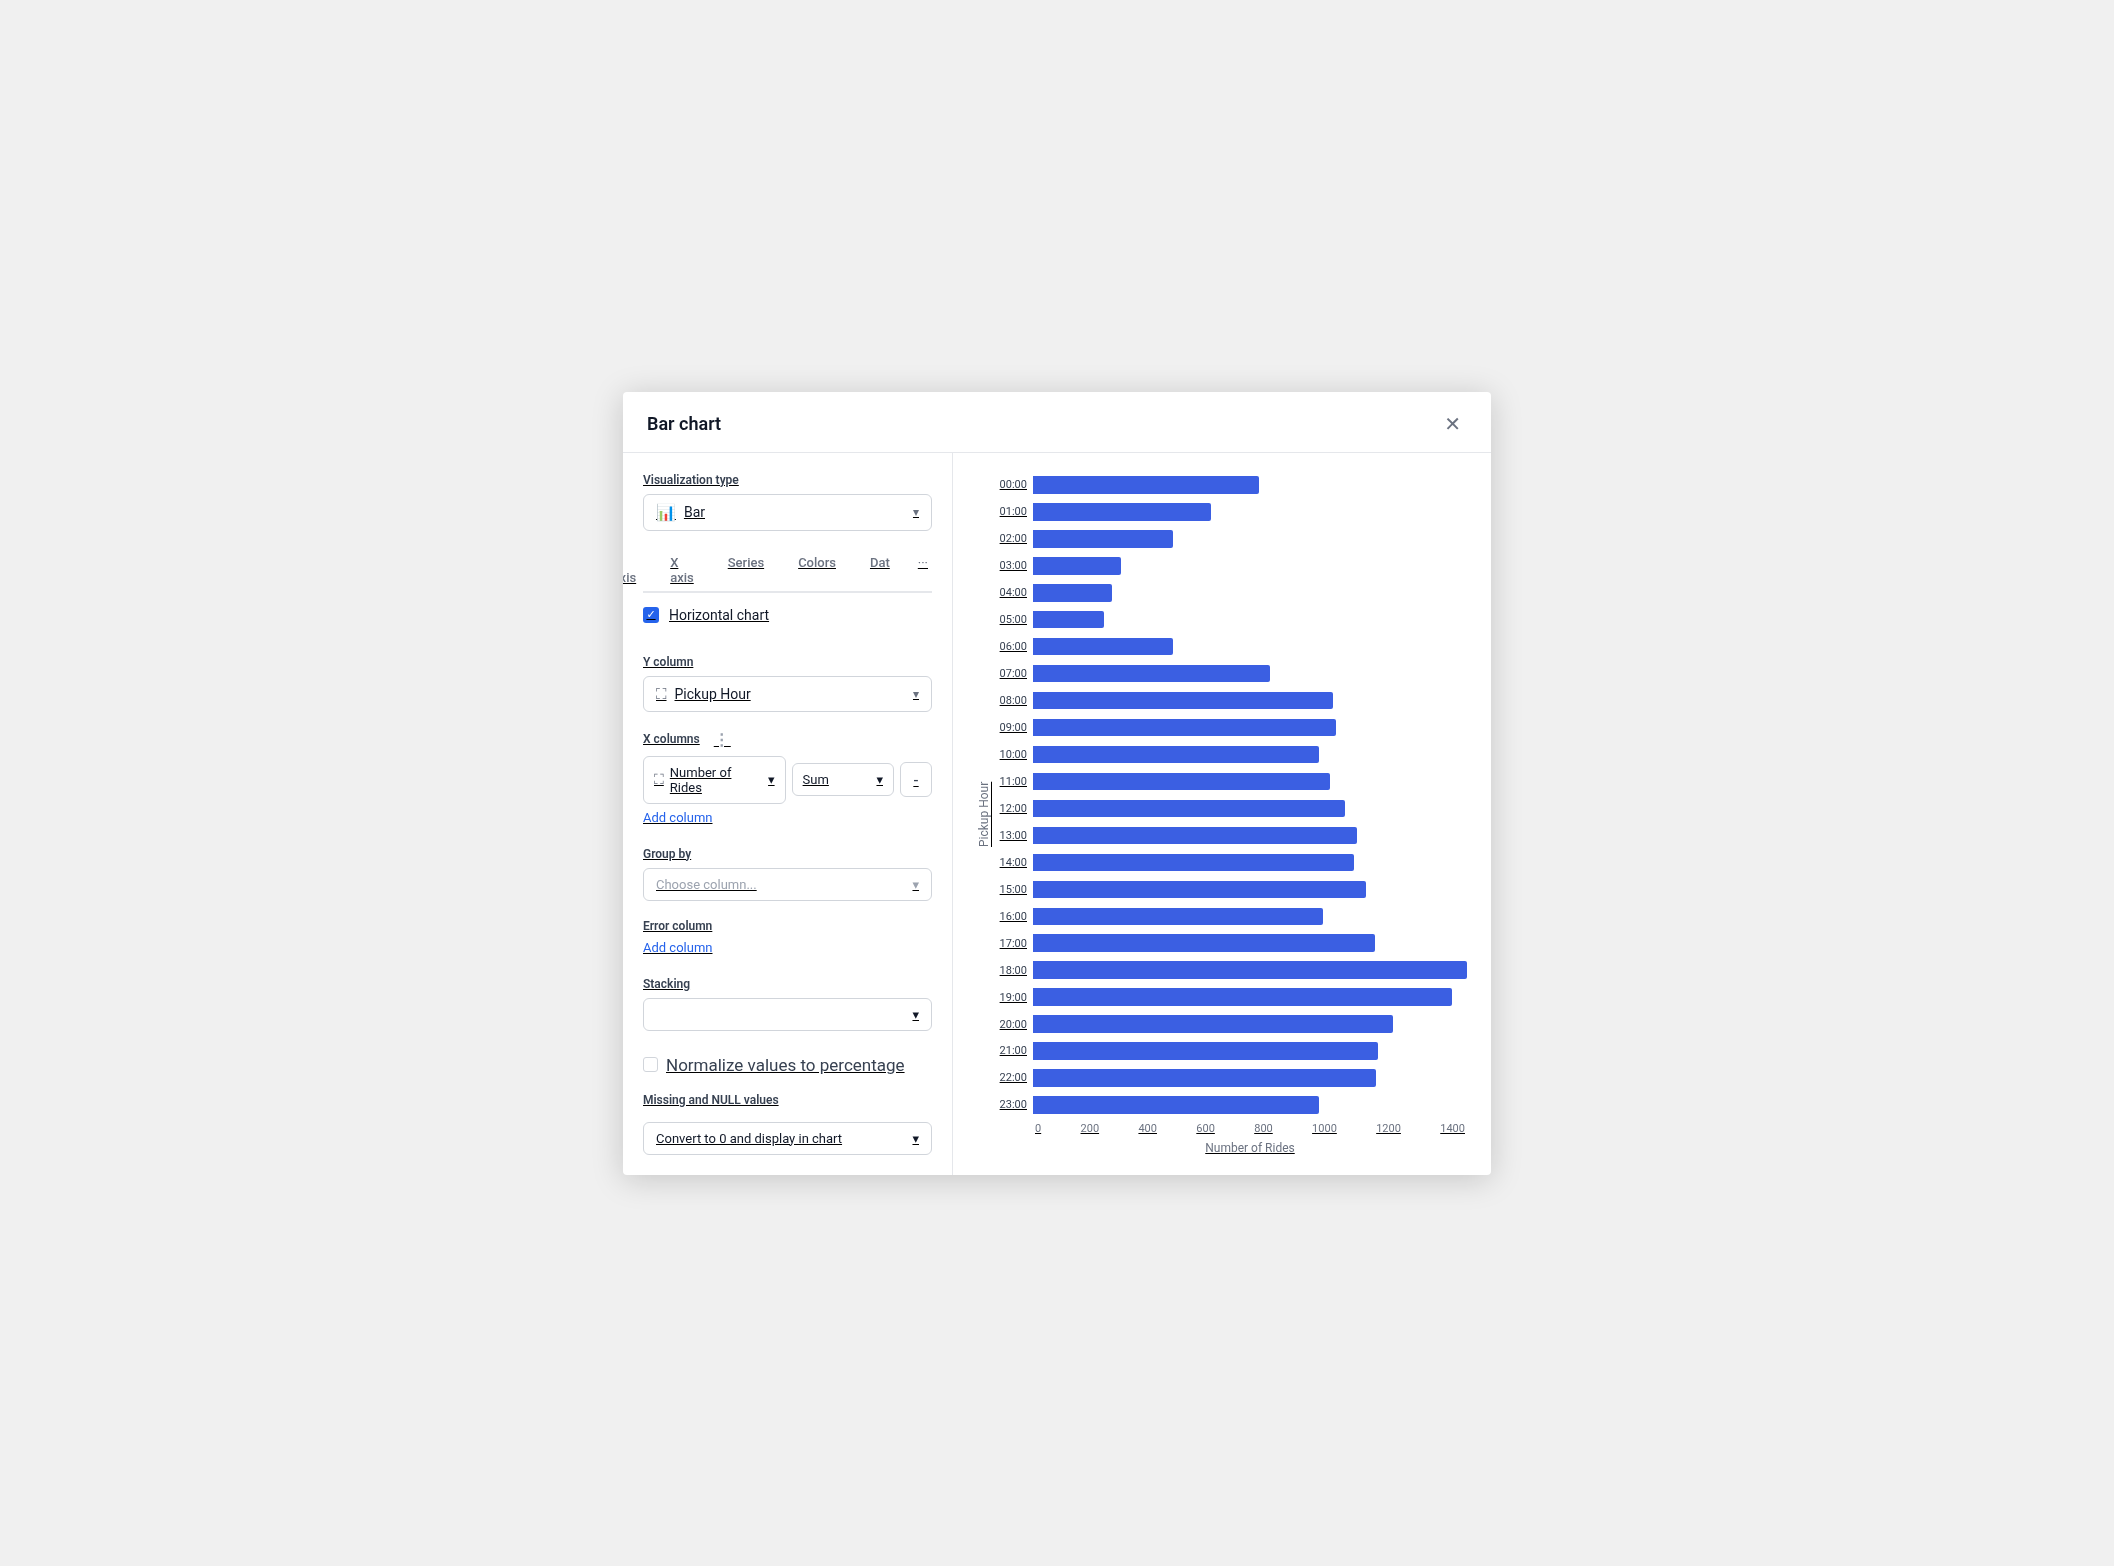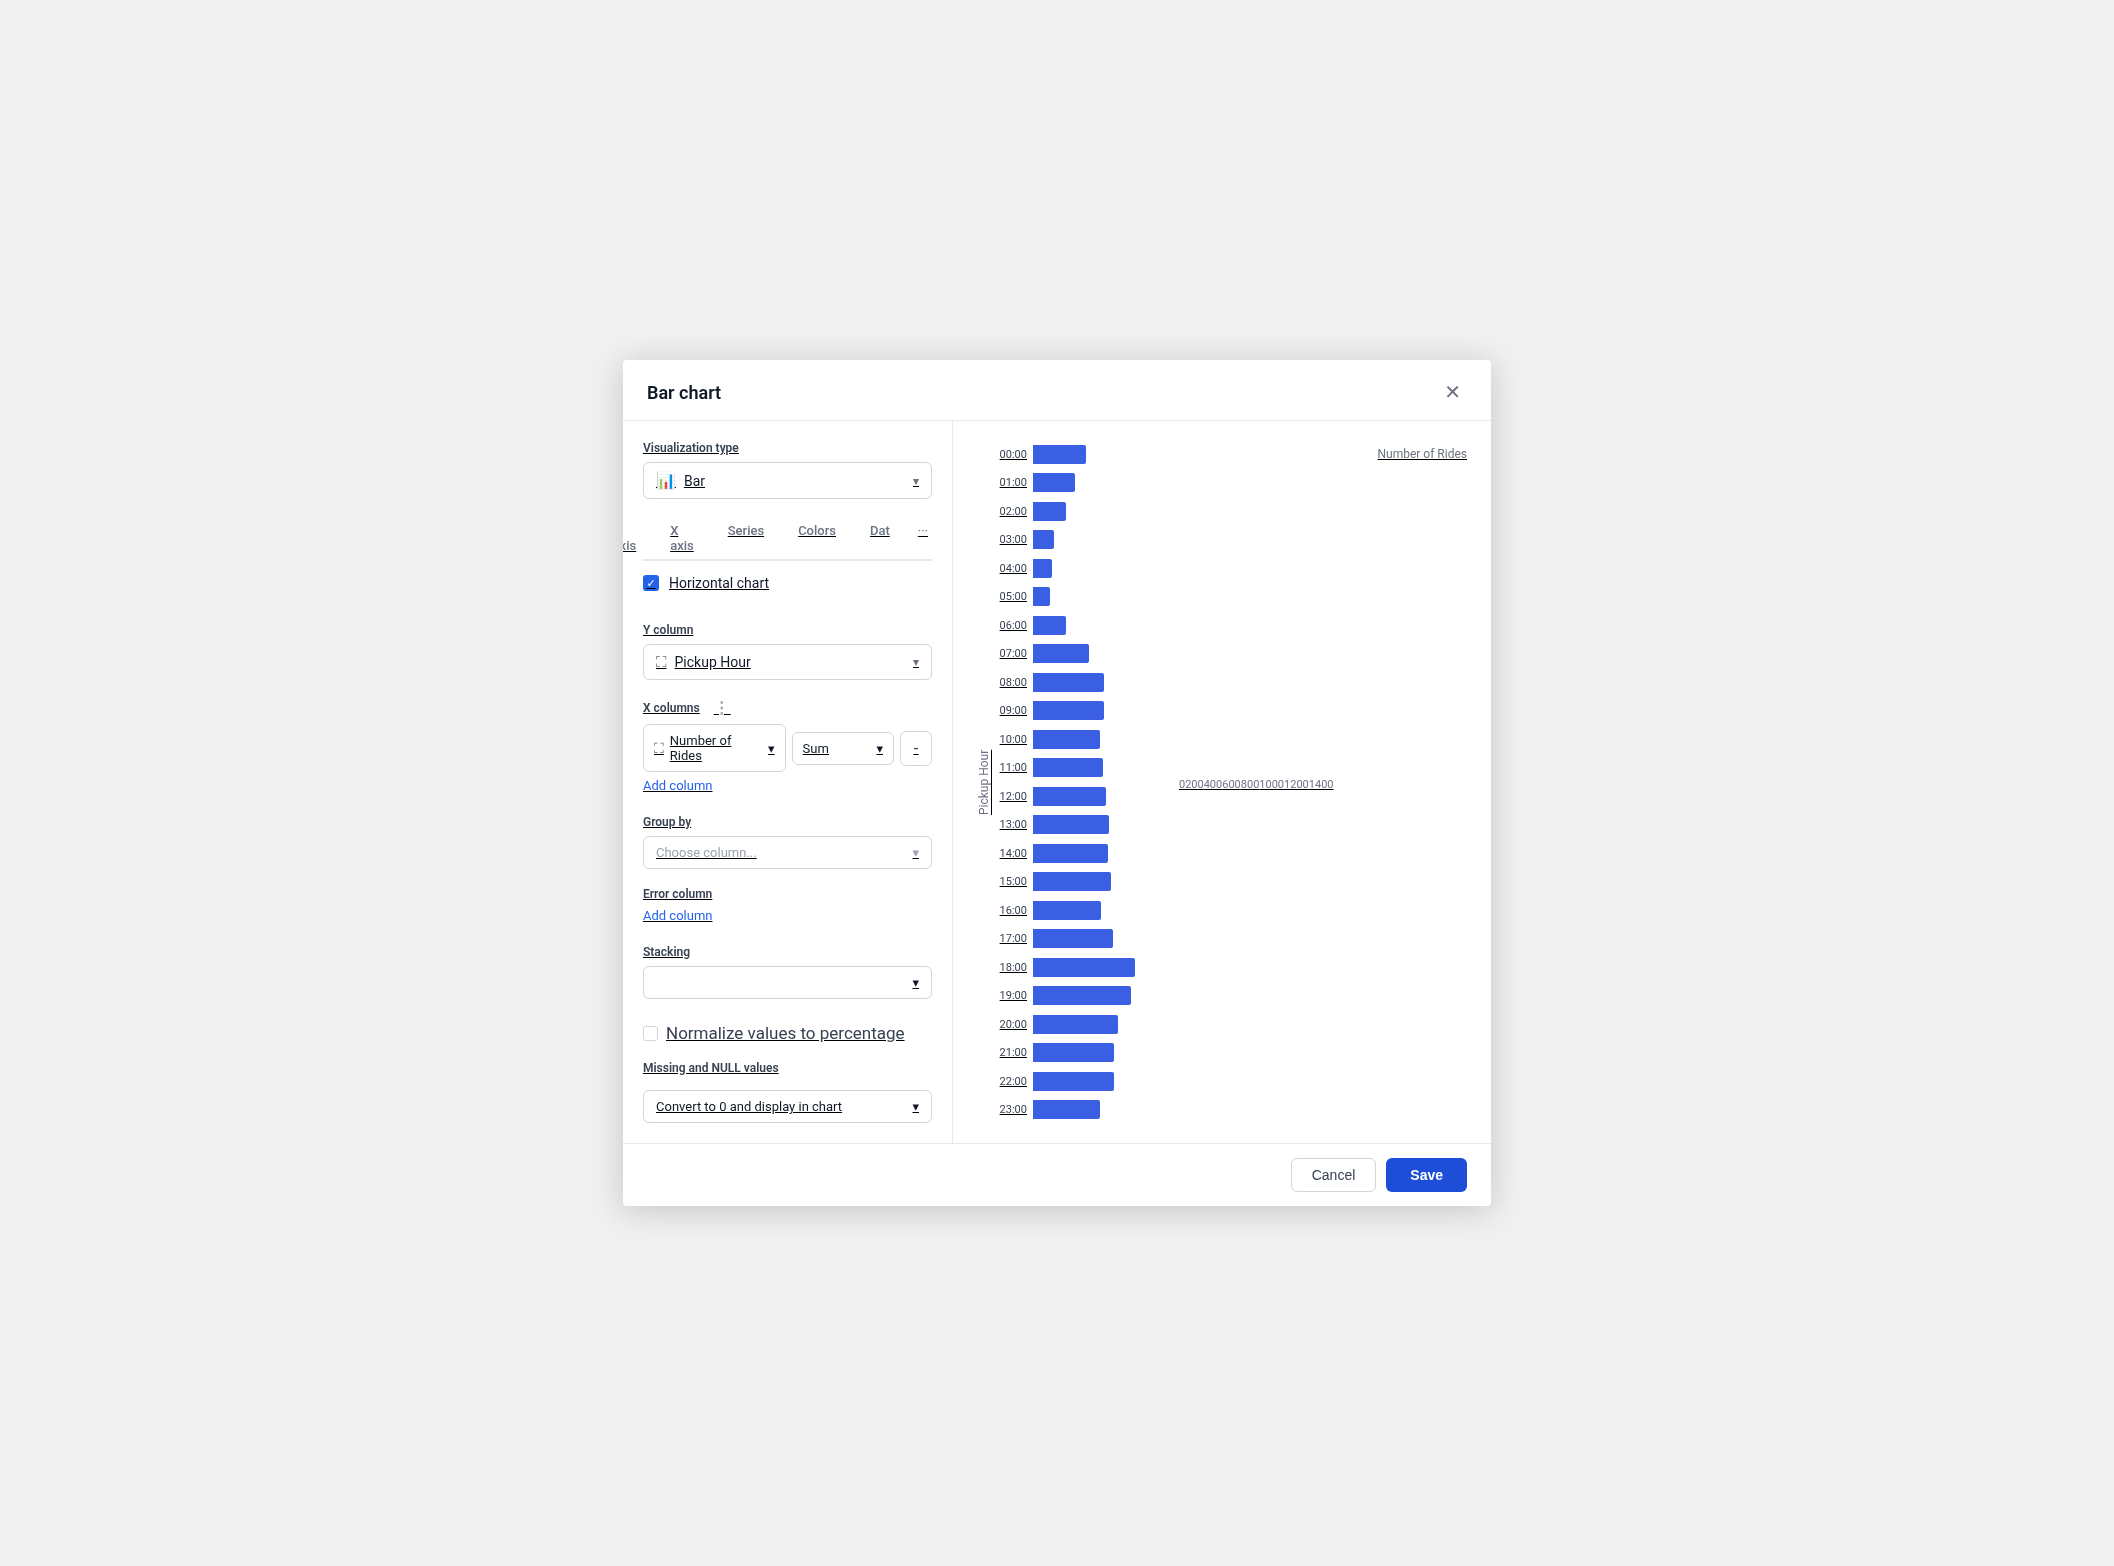--- a/index.html
+++ b/index.html
@@ -277,21 +277,21 @@
       color: #6b7280;
       display: flex;
       align-items: center;
       justify-content: center;
       padding-right: 4px;
       white-space: nowrap;
     }
     .chart-plot {
       flex: 1;
       display: flex;
-      flex-direction: row;
+      flex-direction: column;
       position: relative;
     }
     .bars-area {
       flex: 1;
       display: flex;
       flex-direction: column;
       gap: 2px;
       position: relative;
     }
     .bar-row {
@@ -629,17 +629,13 @@
                   </div>
               </div>
               <div class="x-axis-bottom-label">Number of Rides</div>
             </div>
           </div>
         </div>
       </div>
     </div>
   </div>
 
-  <div class="modal-footer">
-    <button class="btn-cancel">Cancel</button>
-    <button class="btn-save">Save</button>
-  </div>
 </div>
 
 </body></html>

